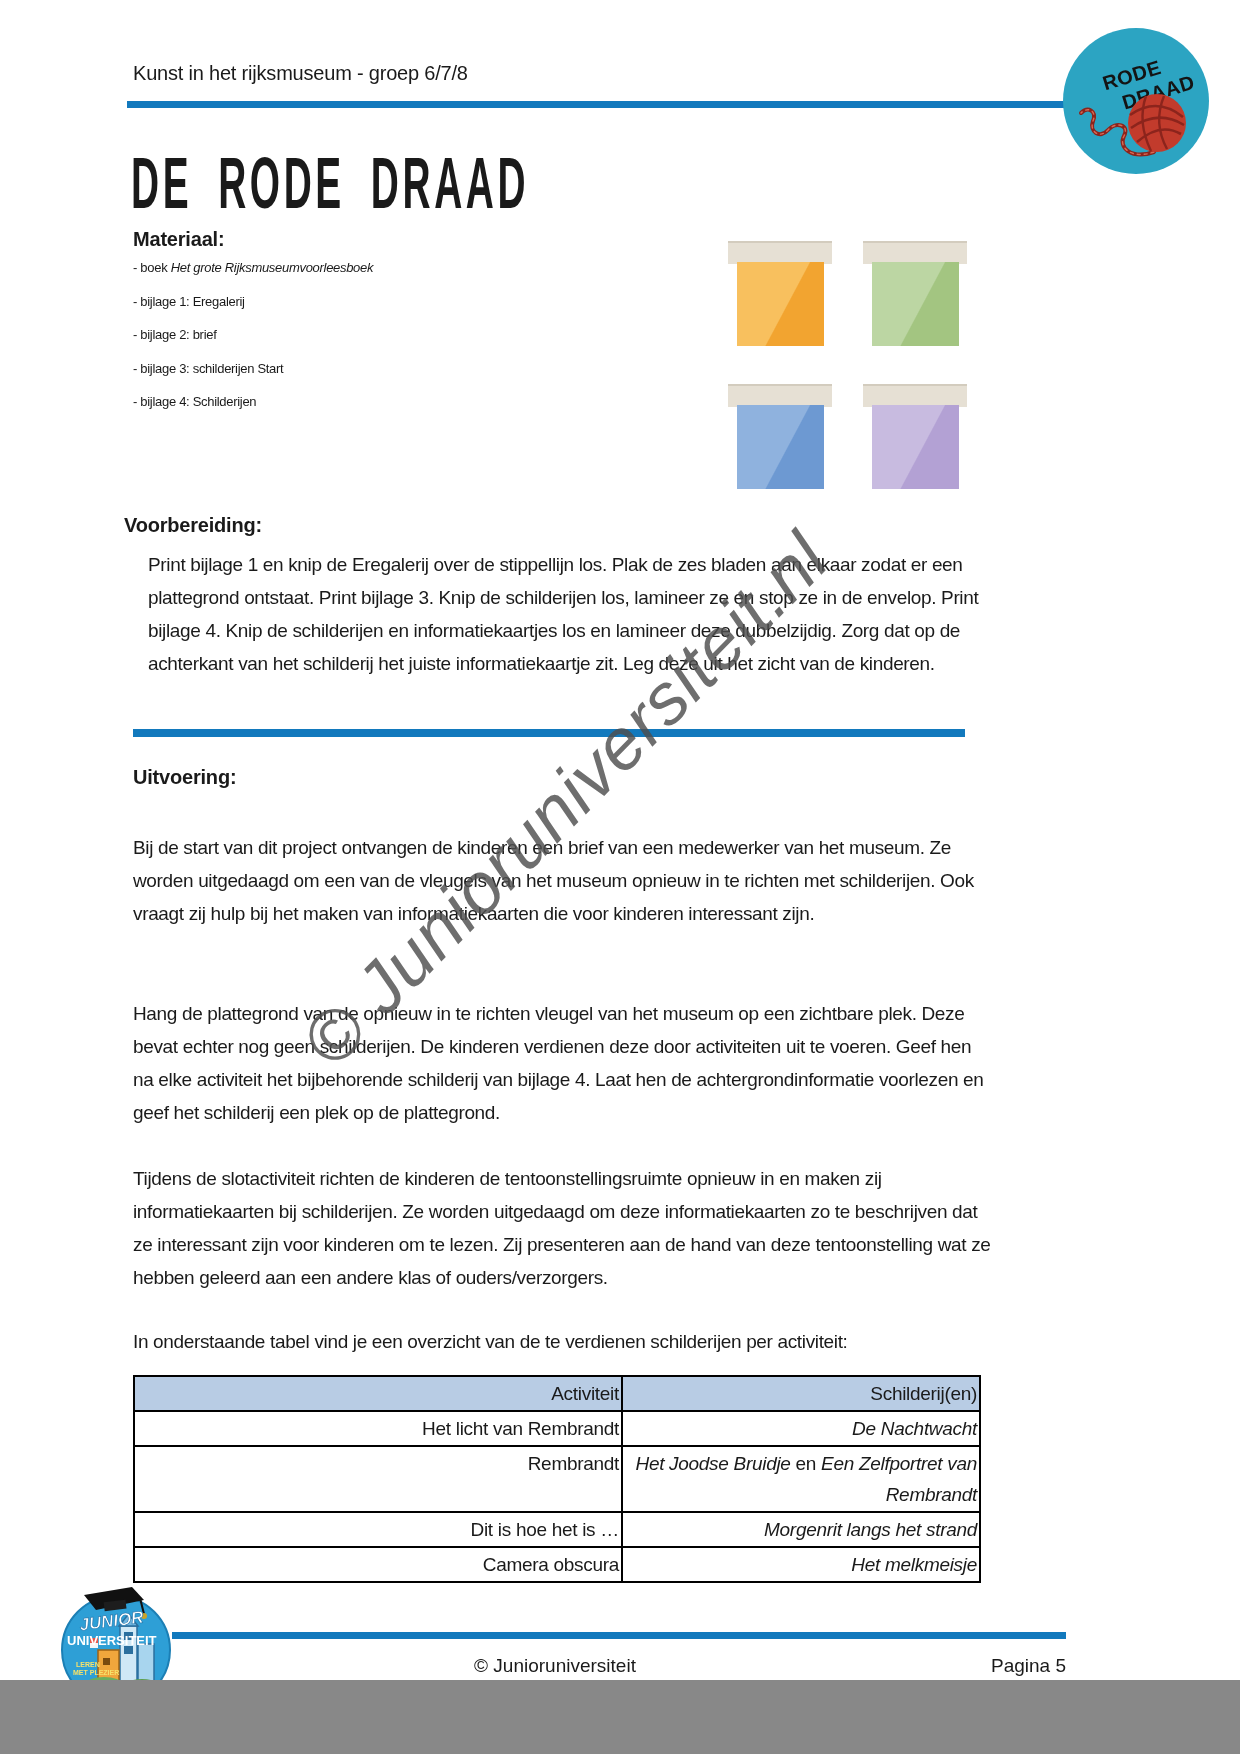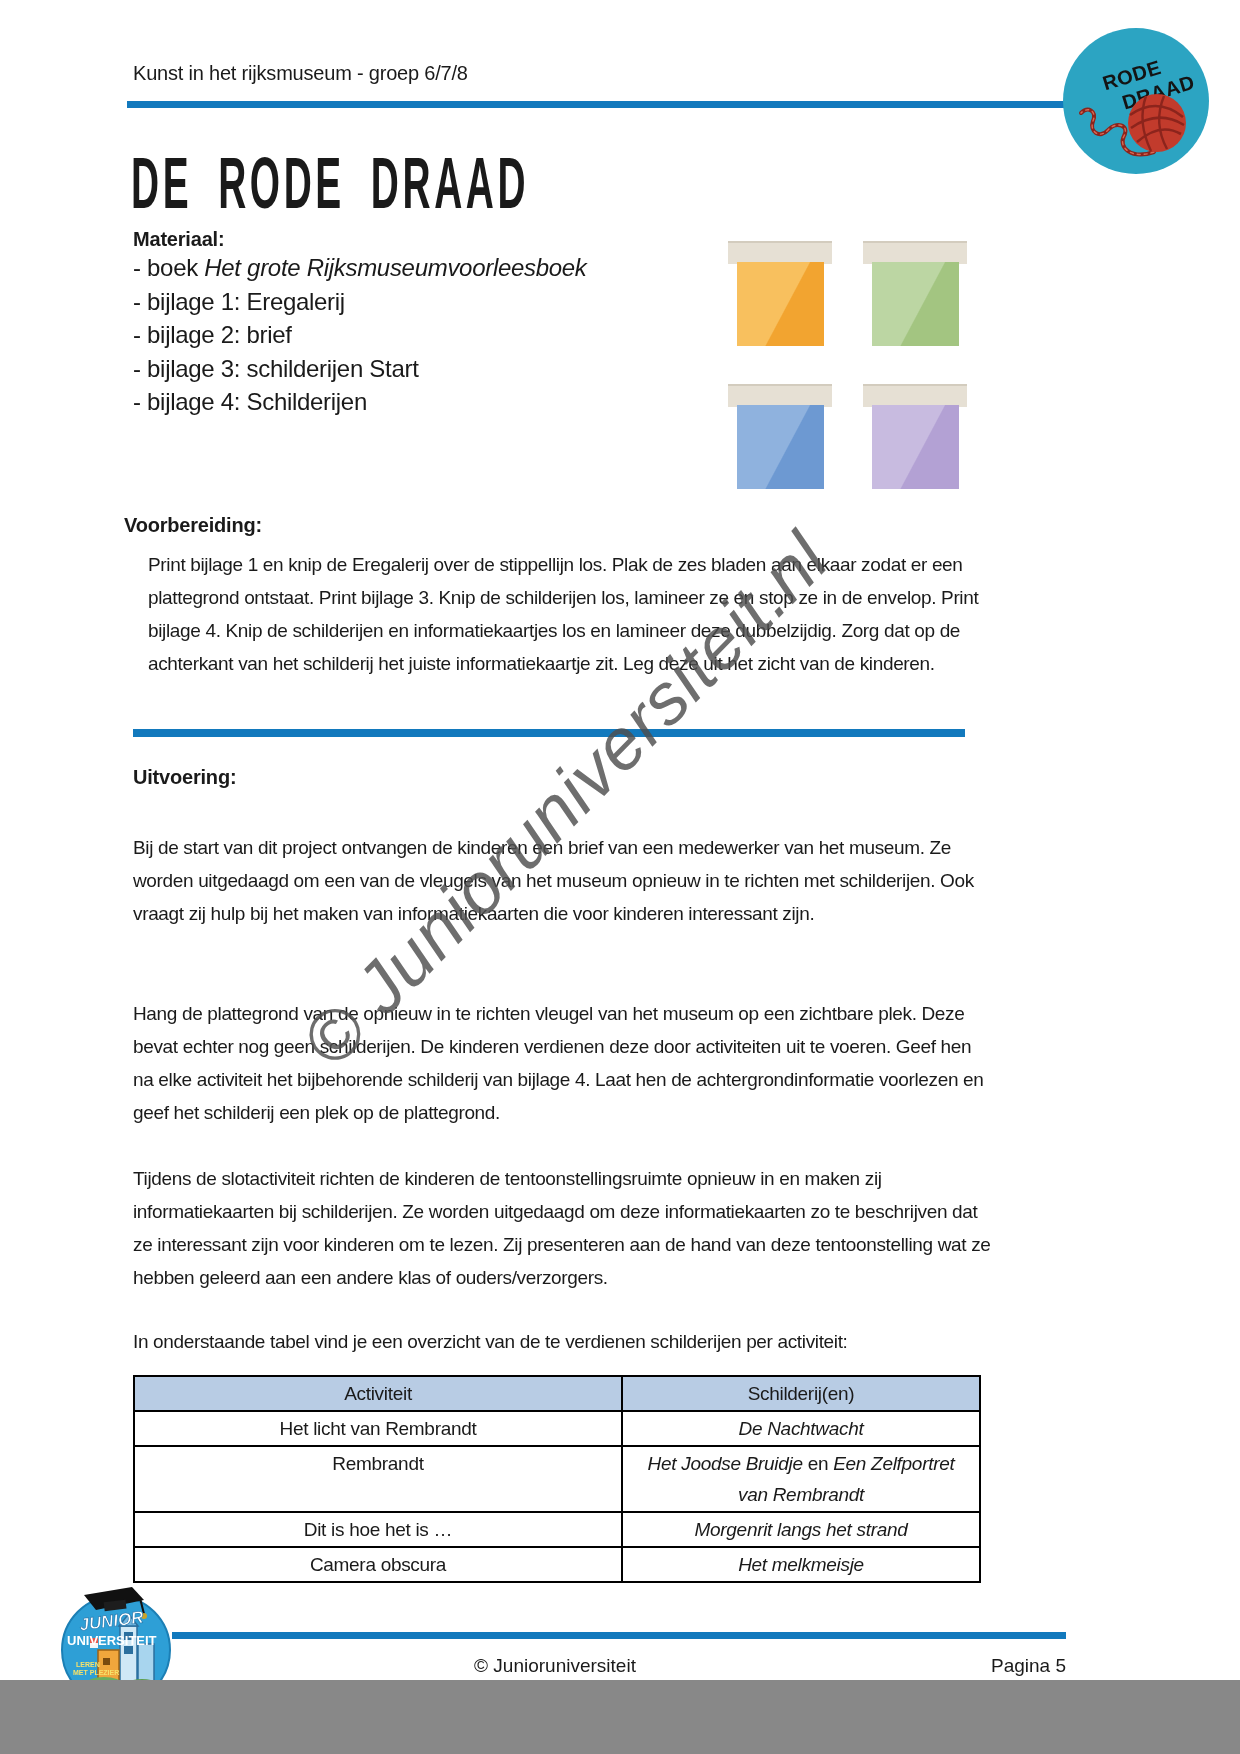--- a/index.html
+++ b/index.html
@@ -15,38 +15,38 @@
   .rule-bottom{left:172px;top:1632px;width:894px;height:7px;}
 
   .logo-top{left:1061px;top:26px;width:150px;height:150px;z-index:3;}
   .logo-word{font-family:"Liberation Sans",sans-serif;font-weight:800;font-size:20px;letter-spacing:0.5px;fill:#141414;}
 
   .doc-title{left:131px;top:140px;margin:0;font-size:54px;font-weight:900;letter-spacing:5px;word-spacing:16px;
              transform:scale(0.72,1.35);transform-origin:0 0;white-space:nowrap;}
 
   .body-text{font-size:19px;letter-spacing:-0.35px;line-height:33px;width:860px;}
   .materiaal{left:133px;top:228px;width:540px;}
-  .materiaal .mat-line{font-size:24px;letter-spacing:-0.3px;line-height:33.5px;}
+  .materiaal .mat-line{font-size:13px;letter-spacing:-0.3px;line-height:33.5px;}
   .sect-heading{font-size:20px;font-weight:bold;letter-spacing:-0.2px;}
 
   .blk-voorb-h{left:124px;top:514px;}
   .blk-voorb-b{left:148px;top:548px;}
   .blk-uitv-h{left:133px;top:766px;}
   .blk-p1{left:133px;top:831px;}
   .blk-p2{left:133px;top:997px;}
   .blk-p3{left:133px;top:1162px;}
   .blk-p4{left:133px;top:1325px;}
 
   .note-tape{position:absolute;width:104px;height:21px;background:var(--tape_beige,#E6E0D4);
              border-top:2px solid #d3ccbe;}
   .note-square{position:absolute;width:87px;height:84px;}
 
   .doc-table{left:133px;top:1375px;width:846px;border-collapse:collapse;table-layout:fixed;
              font-size:19px;letter-spacing:-0.3px;}
-  .doc-table th,.doc-table td{border:2px solid var(--table_border,#000);padding:1px 11px;text-align:center;
+  .doc-table th,.doc-table td{border:2px solid var(--table_border,#000);padding:1px 2px;text-align:right;
              vertical-align:top;line-height:31px;font-weight:normal;}
   .doc-table th{background:var(--table_header_bg,#B8CCE4);height:28px;}
   .row-tall td{height:62px;}
 
   .watermark{left:110px;top:748px;width:910px;height:104px;line-height:104px;text-align:center;
              transform:rotate(-45.5deg);font-size:72px;font-style:italic;letter-spacing:1px;
              color:var(--watermark_gray,#4F4F4F);opacity:0.82;z-index:5;pointer-events:none;white-space:nowrap;}
 
   .logo-bottom{left:56px;top:1574px;width:120px;height:132px;z-index:3;}
   .footer-copy{left:133px;top:1655px;width:844px;text-align:center;font-size:19px;}

